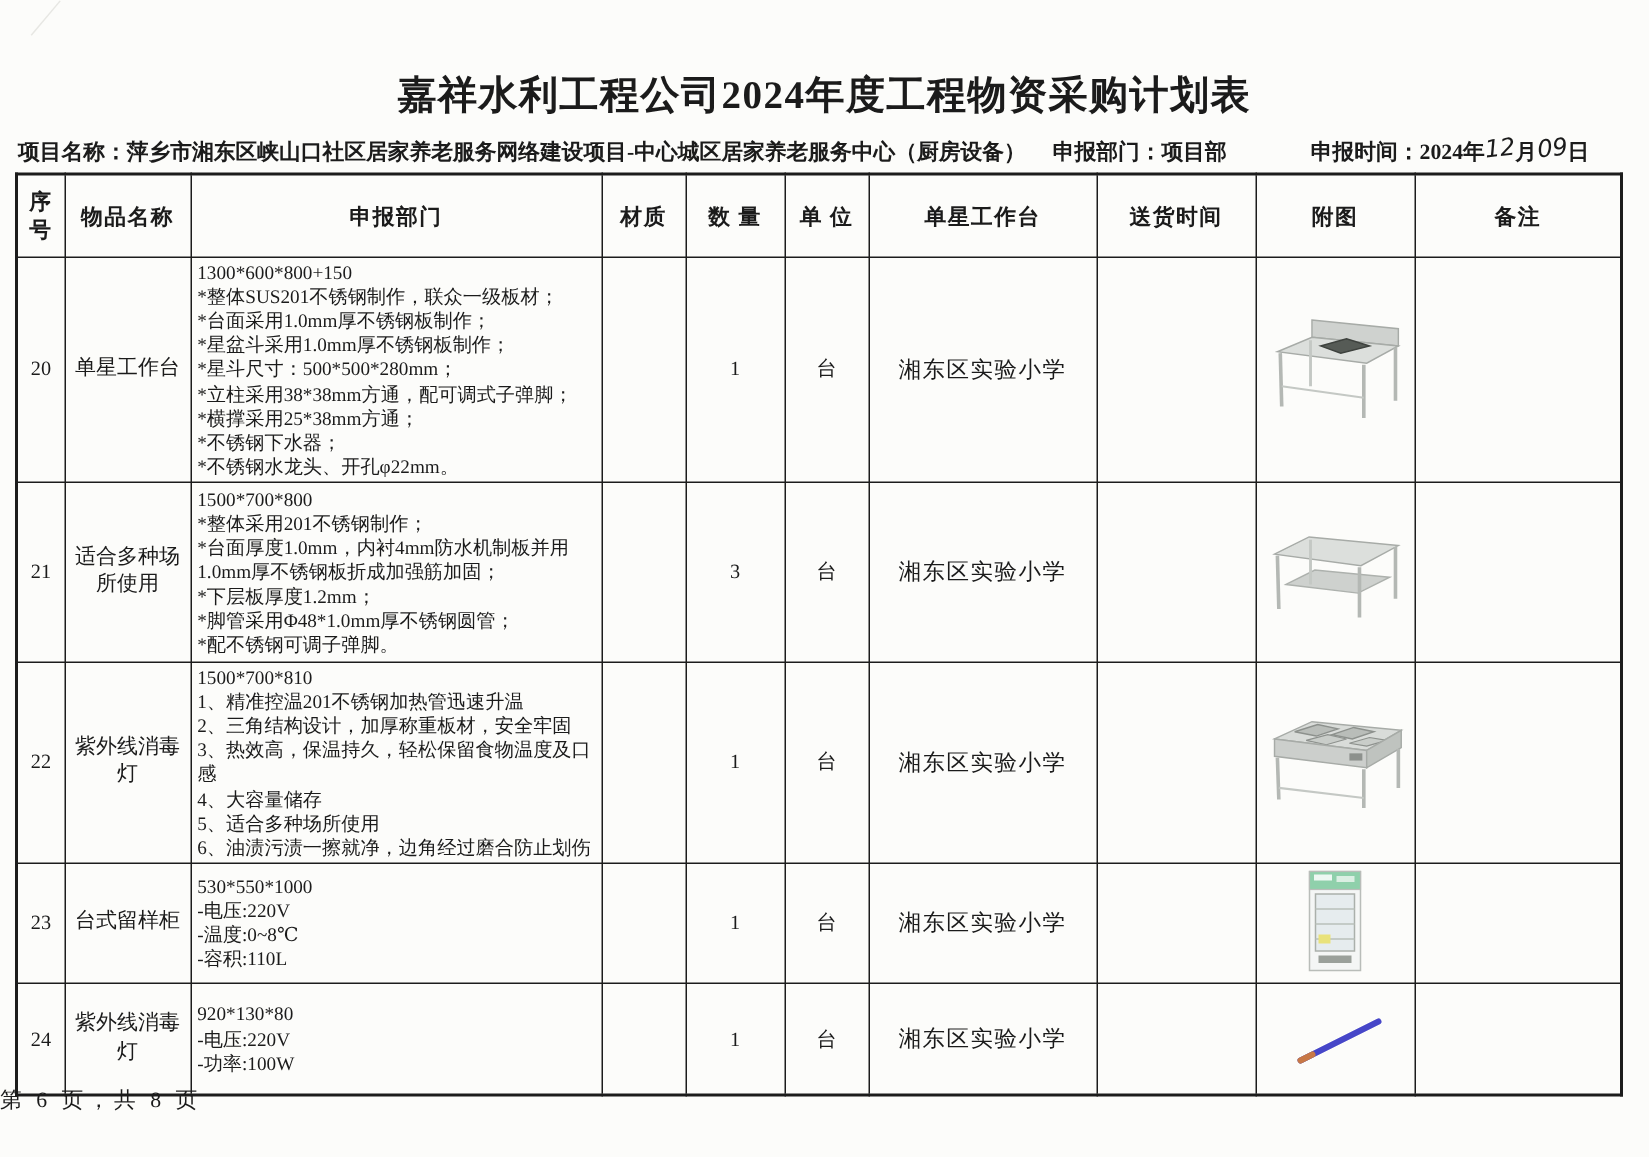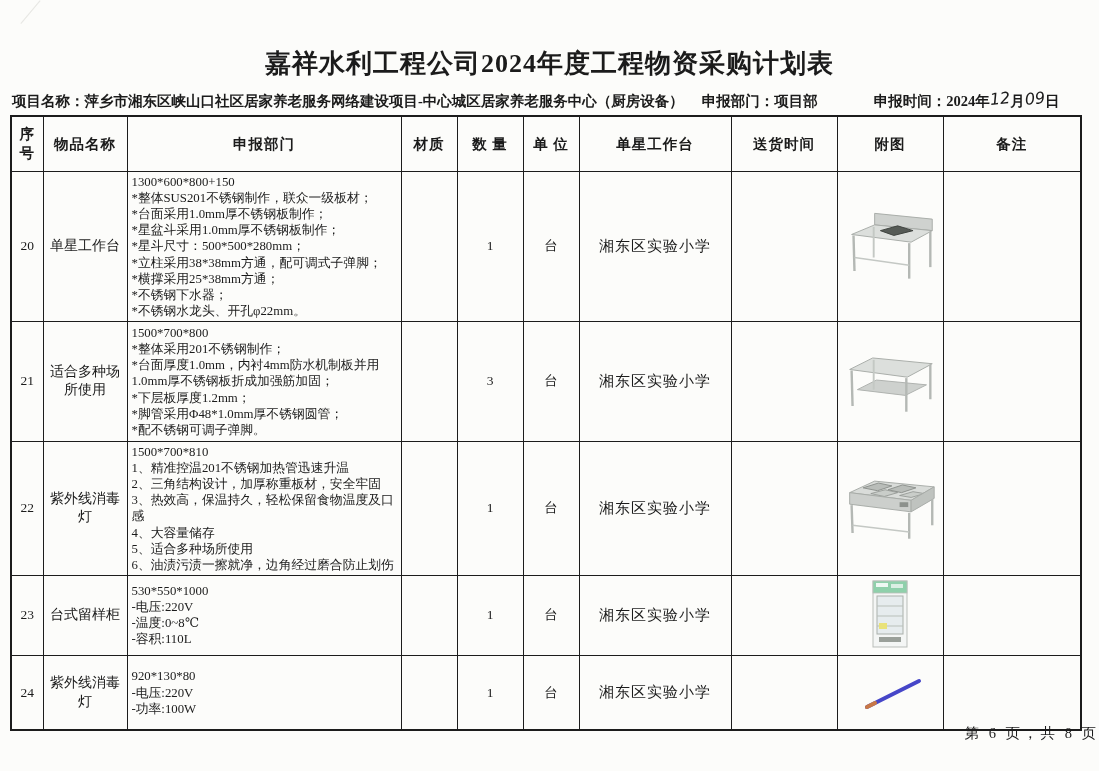--- a/index.html
+++ b/index.html
@@ -75,21 +75,21 @@
     padding:4px 6px;
     letter-spacing:0;
   }
   td.qty-cell,td.unit-cell{font-size:13.5px;text-align:center;}
   td.loc-cell{font-size:15px;text-align:center;letter-spacing:1px;font-family:Liberation Mono, monospace;}
   td.img-cell{text-align:center;vertical-align:middle;}
   .footer{
     position:absolute;
     left:0;right:0;
     bottom:28px;
-    text-align:right;
+    text-align:left;
     font-size:14.5px;
     letter-spacing:3px;
   }
   svg{display:inline-block;vertical-align:middle;}
 </style>
 </head>
 <body>
 
 <div class="corner-mark"></div>
 

